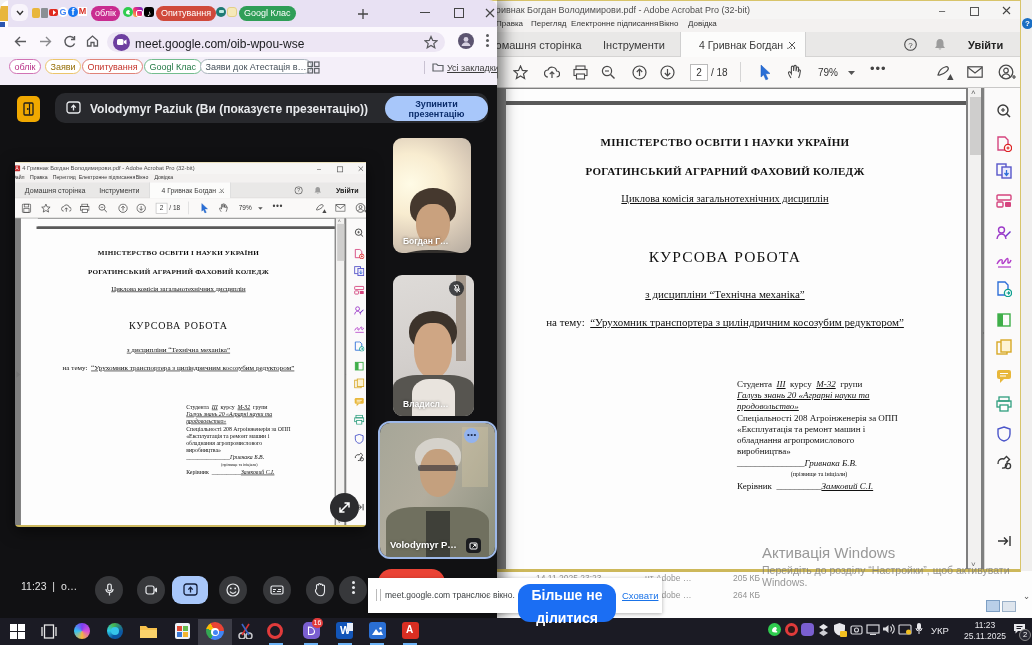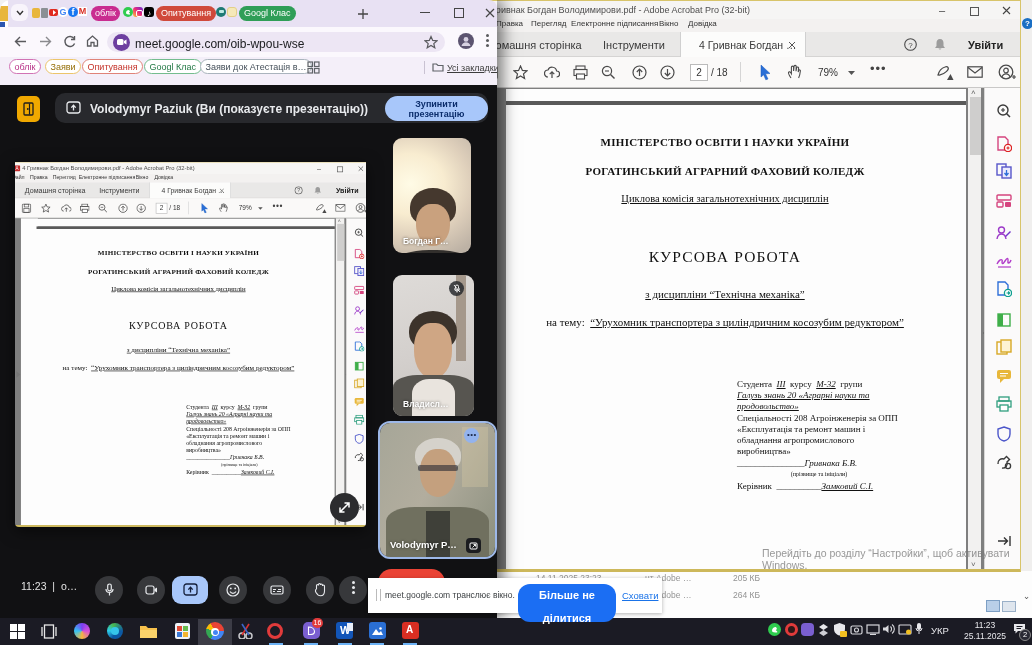--- a/index.html
+++ b/index.html
@@ -653,26 +653,27 @@
   <div class="circ" style="left:339px;top:491px;"></div>
   <div class="abs" style="left:351.5px;top:496px;width:3px;height:3px;border-radius:50%;background:#e8eaed;box-shadow:0 5px 0 #e8eaed,0 10px 0 #e8eaed;"></div>
   <div class="abs" style="left:378px;top:484px;width:67px;height:27px;background:#ea4335;border-radius:14px;"></div>
 </div>
 
 </div>
 
 <div id="notif">
 <div class="abs" style="left:8px;top:11px;width:3px;height:12px;border-left:1.5px solid #bbb;border-right:1.5px solid #bbb;"></div>
 <div class="abs" style="left:17px;top:12px;font-size:8.5px;color:#3c4043;white-space:nowrap;">meet.google.com транслює вікно.</div>
-<div class="abs" style="left:150px;top:6px;width:98px;height:38px;background:#1b6ef3;border-radius:12px;color:#fff;font-size:11px;font-weight:bold;text-align:center;line-height:23px;">Більше не ділитися</div>
+<div class="abs" style="left:150px;top:6px;width:98px;height:38px;background:#1b6ef3;border-radius:12px;color:#fff;font-size:14px;font-weight:bold;text-align:center;line-height:23px;">Більше не ділитися</div>
 <div class="abs" style="left:254px;top:12px;font-size:9.5px;color:#1a73e8;text-decoration:underline;">Сховати</div>
 
 </div>
 
 <div id="watermark">
+  <div style="font-size:15px;">Активація Windows</div>
   <div style="font-size:10.5px;margin-top:3px;">Перейдіть до розділу “Настройки”, щоб активувати<br>Windows.</div>
 </div>
 
 <div id="taskbar">
 <svg class="tbi" style="left:10px;top:6px;" width="15" height="15">
       <rect x="0" y="0" width="7" height="7" fill="#fff"></rect>
       <rect x="8" y="0" width="7" height="7" fill="#fff"></rect>
       <rect x="0" y="8" width="7" height="7" fill="#fff"></rect>
       <rect x="8" y="8" width="7" height="7" fill="#fff"></rect>
     </svg>

